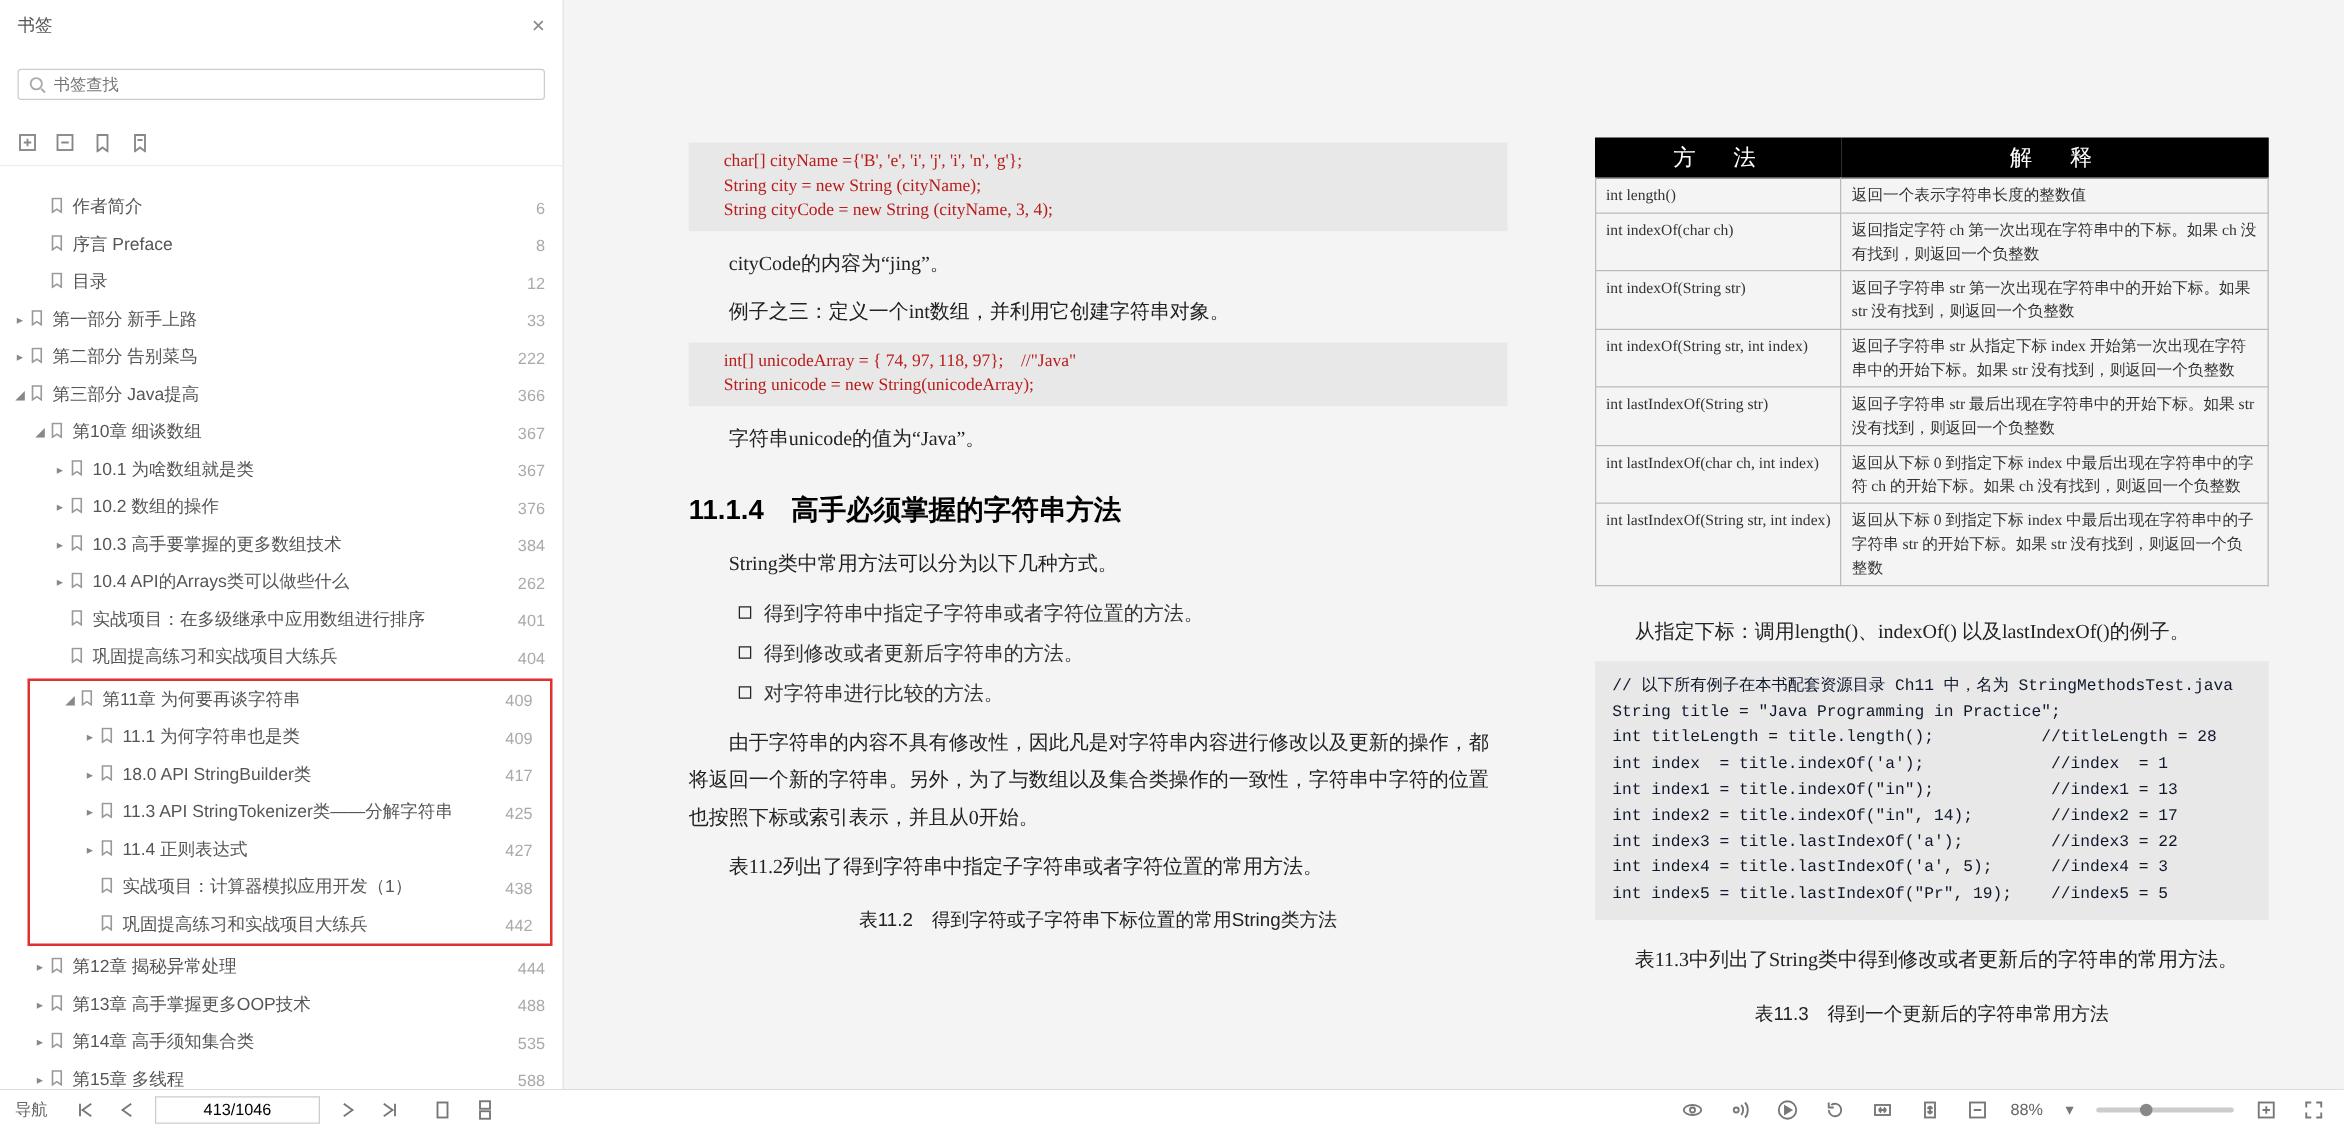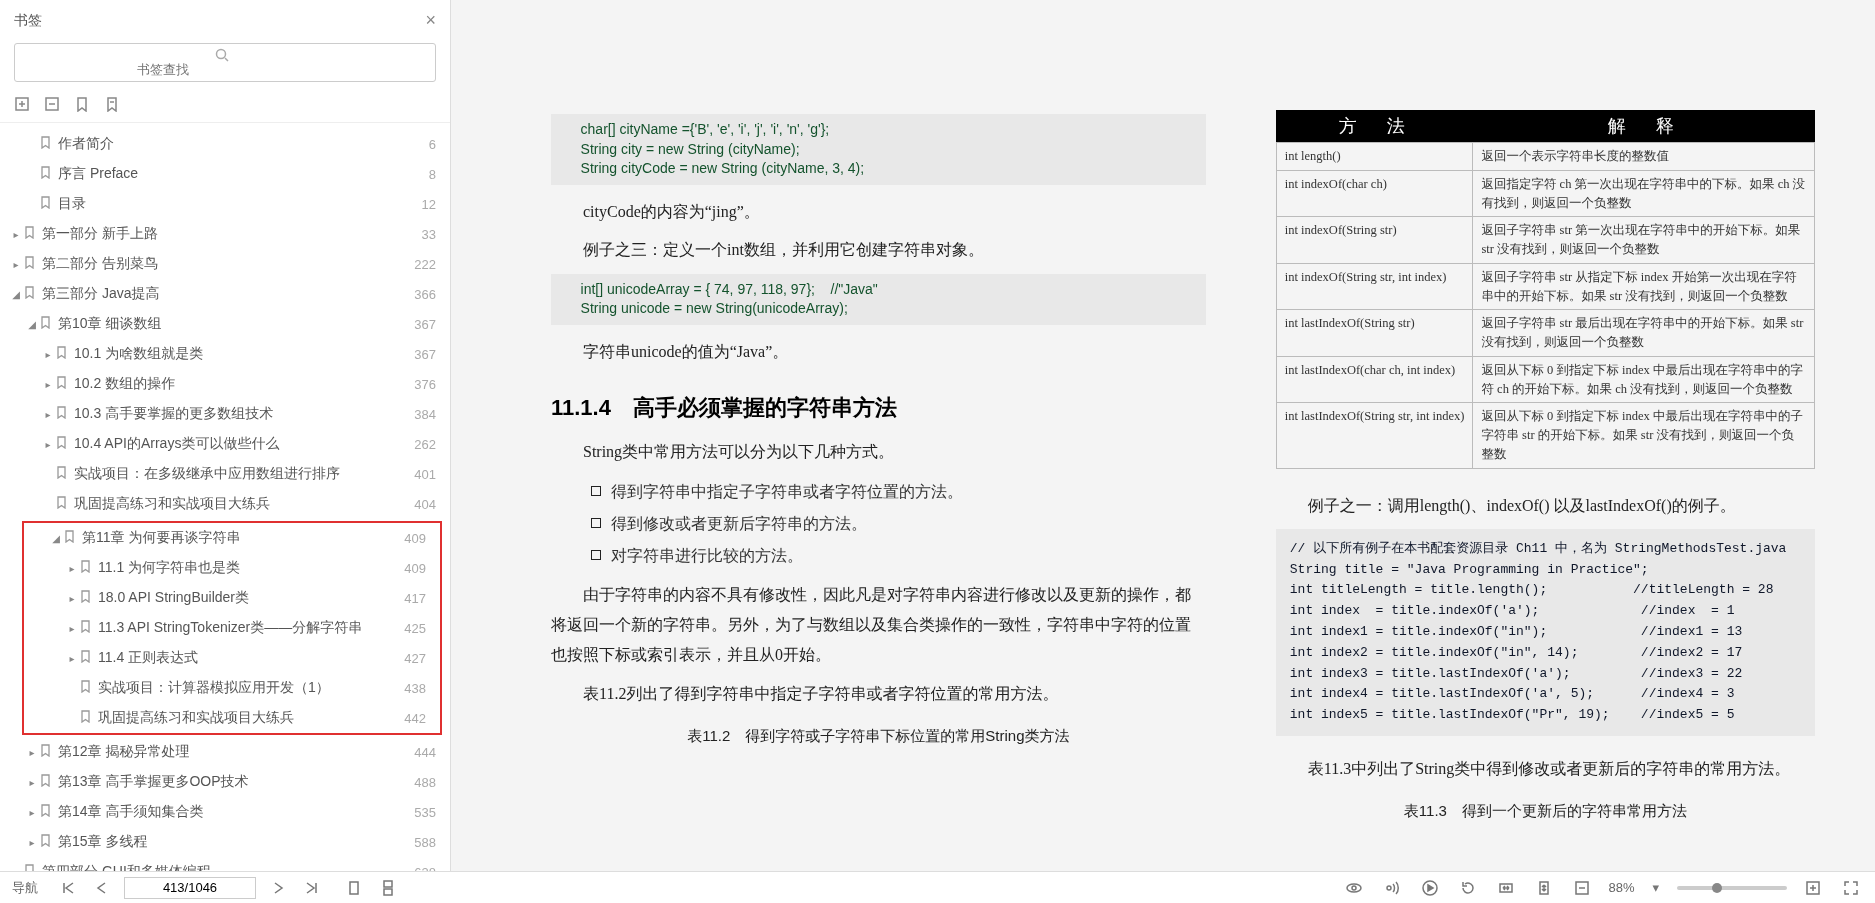--- a/index.html
+++ b/index.html
@@ -1,24 +1,24 @@
 <!DOCTYPE html>
 <html><head>
 <meta charset="utf-8">
 <style>
 * { margin:0; padding:0; box-sizing:border-box; }
 body { font-family:"Microsoft YaHei","SimSun",sans-serif; font-size:13px; color:#333; background:#fff; overflow:hidden; }
 .app { display:flex; height:903px; width:1875px; }
 
 
-.sidebar { width:451px; border-right:1px solid #ddd; display:flex; flex-direction:column; background:#fff; }
+.sidebar { width:451px; border-right:1px solid #ddd; display:flex; flex-direction:column; background:#fff;gap:12px; }
 .sb-head { display:flex; align-items:center; padding:10px 14px 8px; }
 .sb-title { font-size:14px; color:#555; flex:1; }
 .sb-close { color:#888; font-size:18px; cursor:pointer; }
-.sb-search { margin:4px 14px 8px; display:flex; align-items:center; border:1px solid #ccc; border-radius:3px; padding:4px 8px;flex-direction:column; }
+.sb-search { margin:4px 14px 8px; display:flex; align-items:center; border:1px solid #ccc; border-radius:3px; padding:4px 8px; }
 .sb-search svg { width:14px; height:14px; fill:#aaa; margin-right:6px; }
 .sb-search input { border:0; outline:0; flex:1; font-size:13px; color:#333; }
 .sb-tools { display:flex; gap:14px; padding:6px 14px 10px; border-bottom:1px solid #eee; }
 .sb-tools span { color:#888; cursor:pointer; display:inline-flex; }
 .sb-tools svg { width:16px; height:16px; stroke:#888; fill:none; stroke-width:1.5; }
 
 .tree { flex:1; overflow-y:auto; padding:6px 0 32px; }
 .row { display:flex; align-items:center; height:30px; padding-right:14px; cursor:pointer; }
 .tw { display:inline-block; width:12px; text-align:center; color:#888; font-size:10px; margin-right:2px; }
 .bm { display:inline-block; width:12px; margin-right:6px; }
@@ -26,21 +26,21 @@
 .lbl { flex:1; color:#555; font-size:14px; white-space:nowrap; overflow:hidden; text-overflow:ellipsis; }
 .pg { color:#aaa; font-size:13px; margin-left:8px; }
 .ind0 { padding-left:10px; } .ind1 { padding-left:26px; } .ind2 { padding-left:42px; }
 .hl { border:2px solid #e03030; margin:2px 8px 2px 22px; }
 
 
 .content { flex:1; background:#f4f4f4; overflow:auto; display:flex; gap:70px; padding:110px 60px 40px 100px; }
 .colL { width:680px; }
 .colR { width:560px; }
 
-.code { background:#e8e8e8; font-family:Liberation Sans, sans-serif; font-size:14px; padding:6px 14px; white-space:pre; color:#14532d; margin:4px 0 12px; line-height:1.4; }
+.code { background:#e8e8e8; font-family:Liberation Serif, serif; font-size:14px; padding:6px 14px; white-space:pre; color:#b91c1c; margin:4px 0 12px; line-height:1.4; }
 .code2 { background:#e8e8e8; font-family:"Courier New",monospace; font-size:13px; padding:10px 14px; white-space:pre; color:#0f172a; line-height:1.6; overflow:hidden; }
 .para { font-family:"SimSun",serif; font-size:16px; line-height:1.9; margin:8px 0; text-indent:2em; color:#222; }
 .h3 { font-family:"SimHei","Microsoft YaHei",sans-serif; font-size:22px; font-weight:bold; margin:26px 0 14px; color:#000; }
 .bul { font-family:"SimSun",serif; font-size:16px; line-height:2; margin-left:2.5em; }
 .bul span.sq { display:inline-block; width:10px; height:10px; border:1.5px solid #222; margin-right:10px; position:relative; top:-1px; }
 .caption { text-align:center; font-family:"SimHei",sans-serif; font-size:15px; margin:18px 0 8px; color:#222; }
 
 .tbl { width:100%; border-collapse:collapse; font-size:12.5px; font-family:"SimSun",serif; }
 .tbl th { background:#000000; color:#fff; padding:4px 8px; font-weight:normal; font-size:18px; letter-spacing:6px; text-align:center; }
 .tbl td { border:1px solid #bbb; padding:4px 8px; vertical-align:top; line-height:1.5; }
@@ -365,21 +365,21 @@
             <tr>
               <td>int lastIndexOf(char ch, int index)</td>
               <td>返回从下标 0 到指定下标 index 中最后出现在字符串中的字符 ch 的开始下标。如果 ch 没有找到，则返回一个负整数</td>
             </tr>
             <tr>
               <td>int lastIndexOf(String str, int index)</td>
               <td>返回从下标 0 到指定下标 index 中最后出现在字符串中的子字符串 str 的开始下标。如果 str 没有找到，则返回一个负整数</td>
             </tr>
           </tbody>
       </table>
-      <p class="para" style="margin-top:22px;">例子之一：调用length()、indexOf() 以及lastIndexOf()的例子。</p>
+      <p class="para" style="margin-top:22px;">从指定下标：调用length()、indexOf() 以及lastIndexOf()的例子。</p>
       <div class="code2">// 以下所有例子在本书配套资源目录 Ch11 中，名为 StringMethodsTest.java
 String title = "Java Programming in Practice";
 int titleLength = title.length();           //titleLength = 28
 int index  = title.indexOf('a');             //index  = 1
 int index1 = title.indexOf("in");            //index1 = 13
 int index2 = title.indexOf("in", 14);        //index2 = 17
 int index3 = title.lastIndexOf('a');         //index3 = 22
 int index4 = title.lastIndexOf('a', 5);      //index4 = 3
 int index5 = title.lastIndexOf("Pr", 19);    //index5 = 5</div>
       <p class="para" style="margin-top:18px;">表11.3中列出了String类中得到修改或者更新后的字符串的常用方法。</p>

